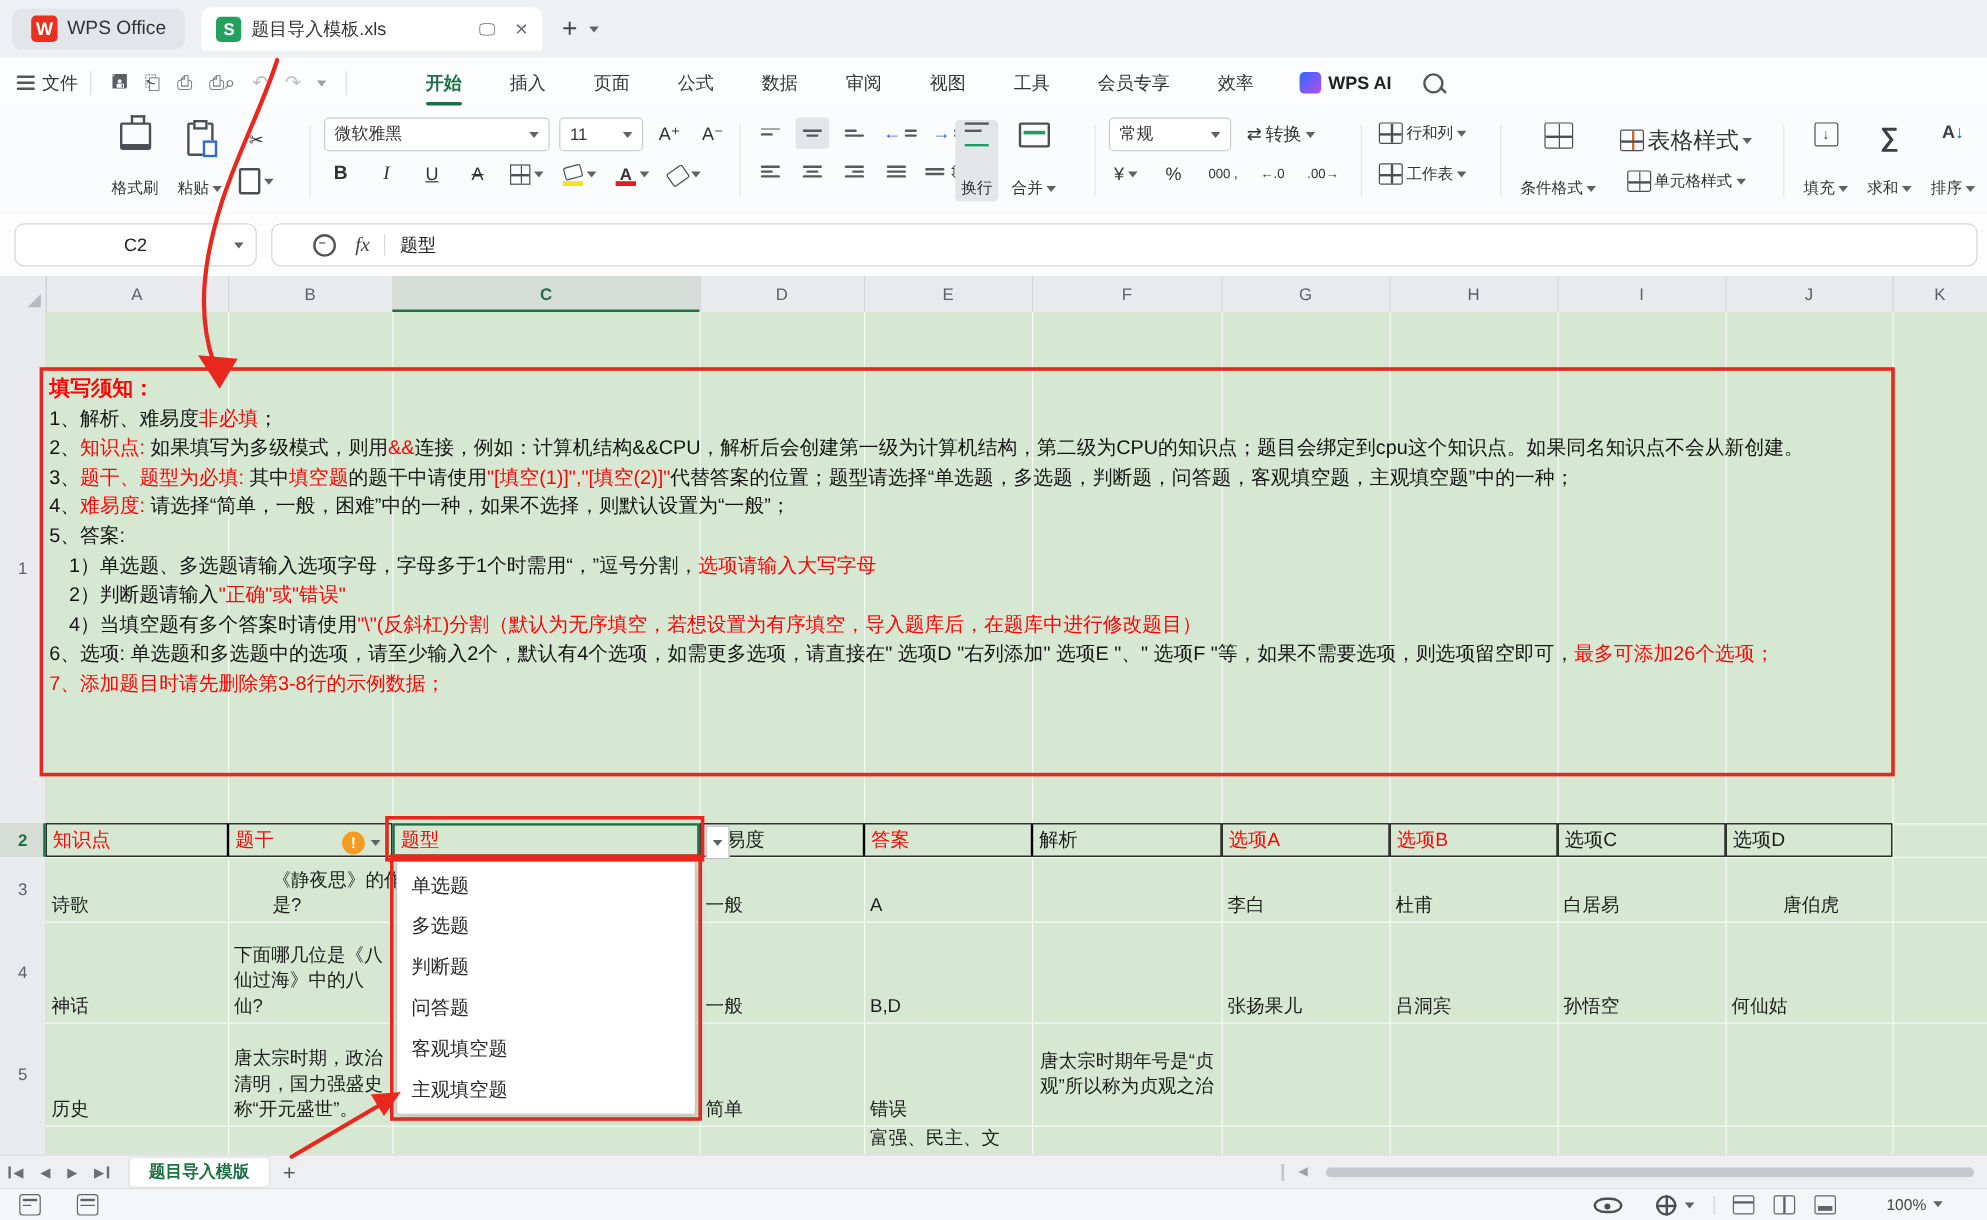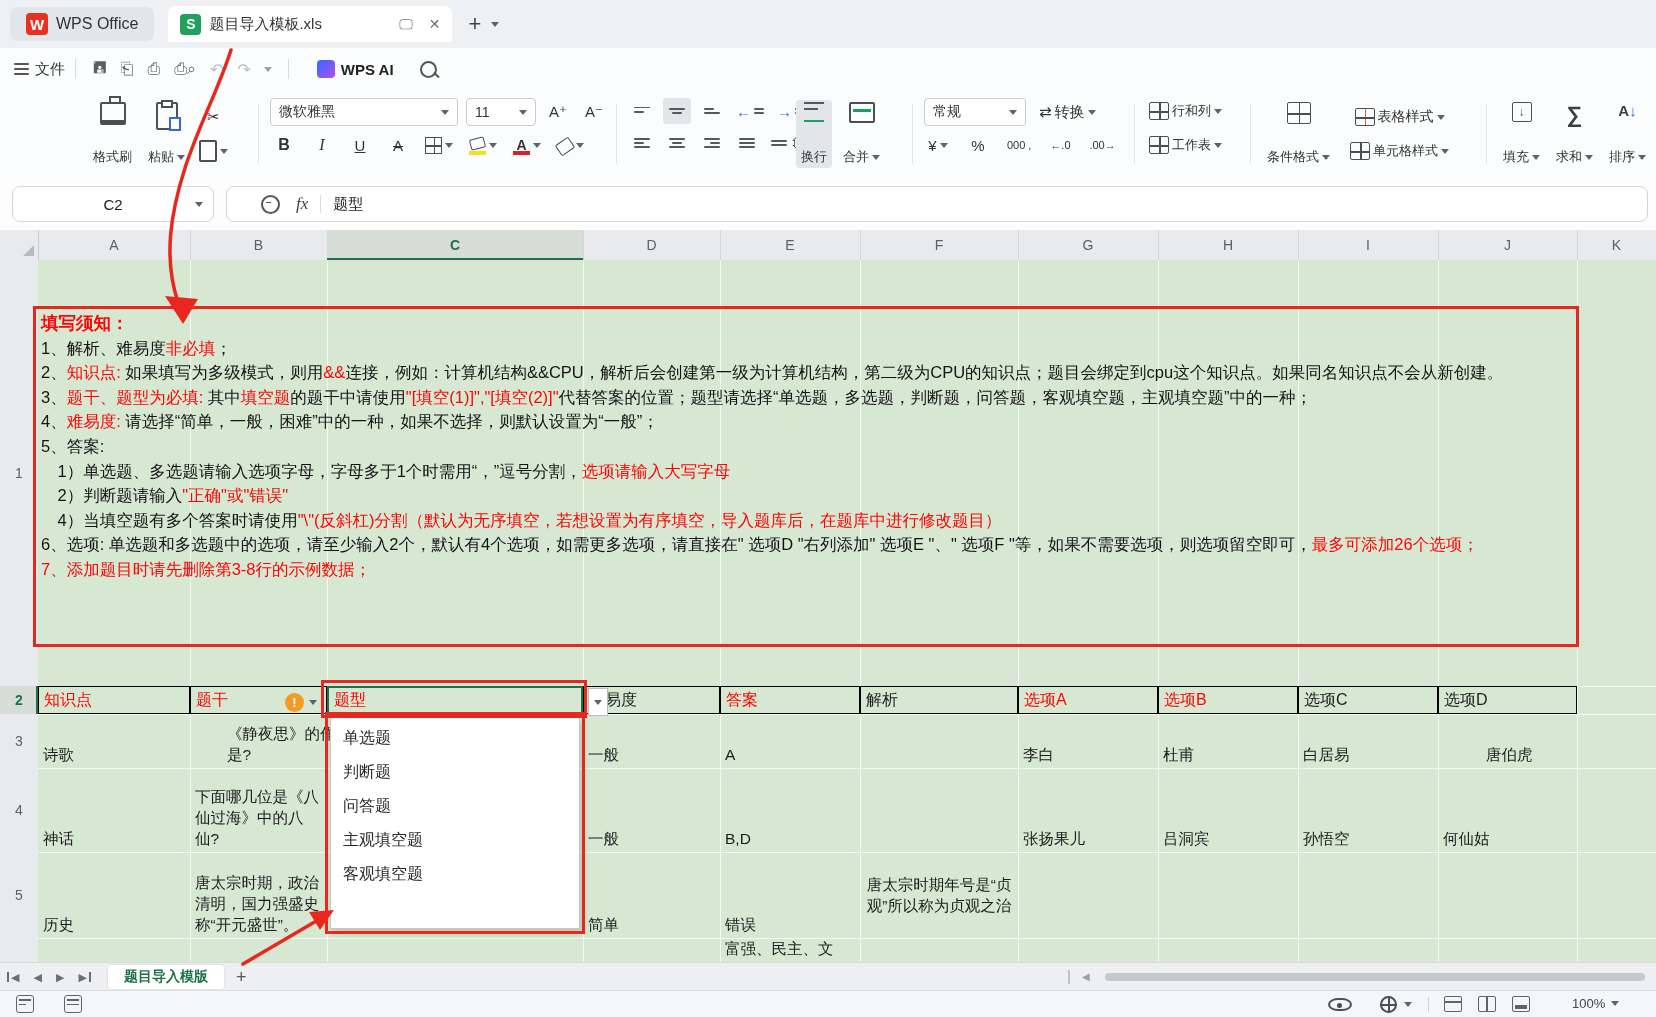--- a/index.html
+++ b/index.html
@@ -172,20 +172,32 @@
     </span>
     <span class="mdiv"></span>
     <span class="qicon">🖪</span>
     <span class="qicon">⎗</span>
     <span class="qicon">⎙</span>
     <span class="qicon">⎙⌕</span>
     <span class="qicon dis">↶</span>
     <span class="qicon dis">↷</span>
     <span class="chev lt" style="margin:0 6px"></span>
     <span class="mdiv"></span>
+    <div id="menutabs" style="display:flex;align-items:center;margin-left:36px">
+        <div class="mtab act">开始</div>
+        <div class="mtab">插入</div>
+        <div class="mtab">页面</div>
+        <div class="mtab">公式</div>
+        <div class="mtab">数据</div>
+        <div class="mtab">审阅</div>
+        <div class="mtab">视图</div>
+        <div class="mtab">工具</div>
+        <div class="mtab">会员专享</div>
+        <div class="mtab">效率</div>
+      </div>
     <span class="ai">
       <span class="ailogo"></span>
       <span>WPS AI</span>
     </span>
     <span class="sglass"></span>
   </div>
 
   <div class="toolbar">
     <div class="tg" style="left:88px">
       <div class="bigbtn">
@@ -376,21 +388,21 @@
       <div class="bigbtn">
         <span class="gridic" style="width:22px;height:20px"></span>
         <span class="lbl" style="font-size:13px">
             <span>条件格式</span>
             <span class="chev"></span>
           </span>
       </div>
       <div style="display:flex;flex-direction:column;justify-content:space-between;height:60px;margin-left:6px">
         <div class="sb">
             <span class="gridic orange"></span>
-            <span style="font-size:14px">表格样式</span>
+            <span style="font-size:19px">表格样式</span>
             <span class="chev"></span>
           </div>
         <div class="sb">
             <span class="gridic"></span>
             <span style="font-size:13px">单元格样式</span>
             <span class="chev"></span>
           </div>
       </div>
     </div>
     <div class="vdiv" style="left:1486px"></div>
@@ -521,24 +533,25 @@
   <div class="warn">!</div>
   <span class="chev warnchev"></span>
 
   <div class="valbtn">
       <span class="chev"></span>
     </div>
 
   <div class="greenline"></div>
   <div class="dd" id="dropdown">
       <div class="ddi">单选题</div>
+      <div class="ddi">多选题</div>
       <div class="ddi">判断题</div>
       <div class="ddi">问答题</div>
+      <div class="ddi">客观填空题</div>
       <div class="ddi">主观填空题</div>
-      <div class="ddi">客观填空题</div>
     </div>
 
   <div class="redbox" style="left:33px;top:306px;width:1546px;height:341px;z-index:20"></div>
   <div class="redbox" style="left:321px;top:680px;width:266px;height:38px;z-index:50"></div>
   <div class="redbox" style="left:325px;top:712px;width:260px;height:222px;z-index:50"></div>
 
   <svg class="annsvg">
     <path d="M 231 50 C 219 88 199 125 185 168 C 171 212 163 258 178 302" fill="none" stroke="#e8281e" stroke-width="3.5" stroke-linecap="round"></path>
     <polygon points="183,324 165,296 198,299" fill="#e8281e"></polygon>
     <path d="M 243 964 L 318 920" fill="none" stroke="#e8281e" stroke-width="3.5" stroke-linecap="round"></path>

